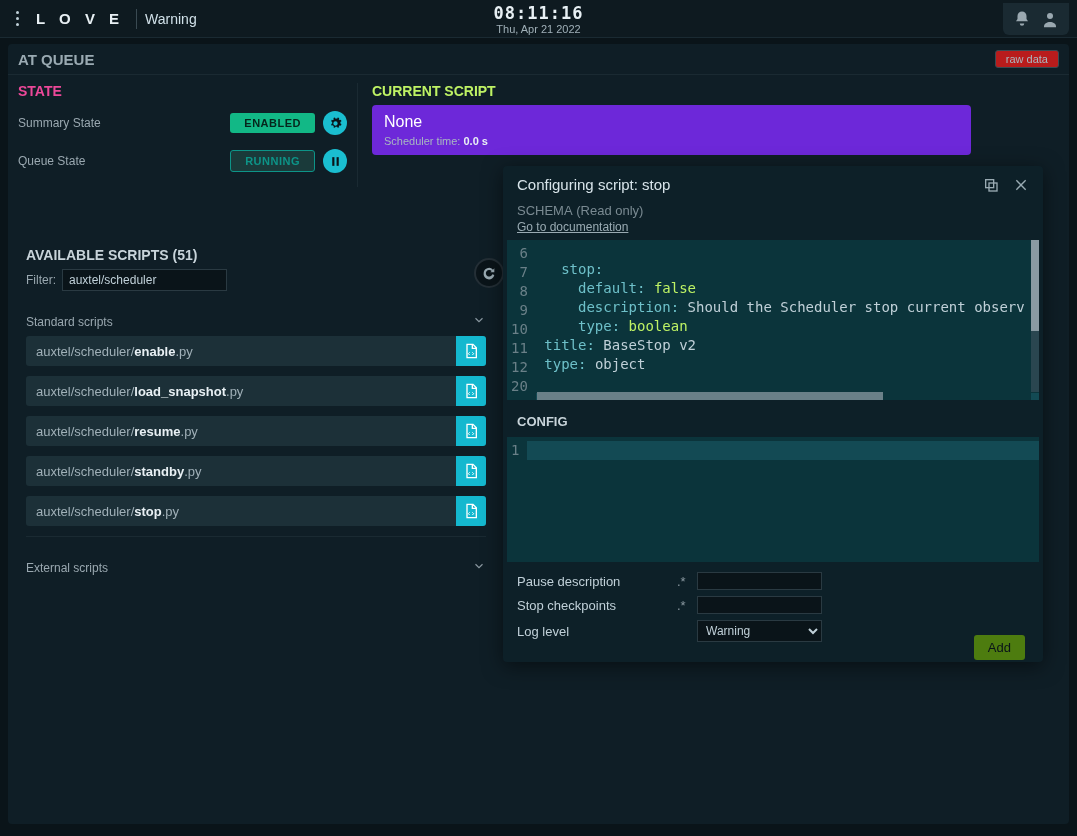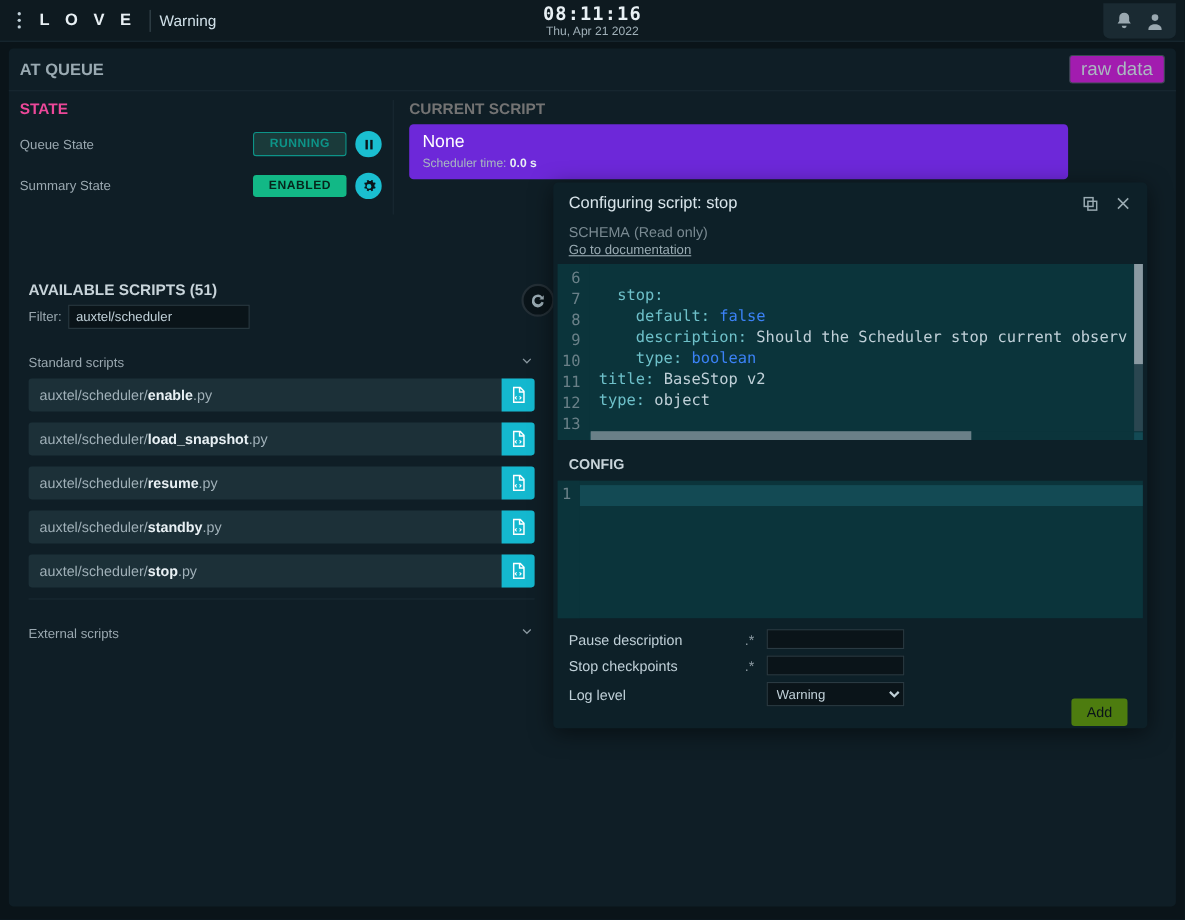--- a/index.html
+++ b/index.html
@@ -66,24 +66,24 @@
       display:flex;
       align-items:center;
       padding: 6px 10px;
       border-bottom: 1px solid #1a2a32;
     }
     .main-header .title {
       font-size:15px;font-weight:700;color:#9aaaB2;
     }
     .raw-data-btn {
       margin-left:auto;
-      background:#a21caf;
+      background:#b91c1c;
       border:1px solid #3a4a52;
       color:#aab8c0;
-      font-size:17px;
+      font-size:11px;
       padding:2px 10px;
       border-radius:3px;
       cursor:pointer;
     }
 
     .content-row {
       display:flex;
       padding: 8px 10px 0 10px;
     }
     .state-col {
@@ -103,21 +103,21 @@
     .circle-btn {
       width:24px;height:24px;border-radius:50%;background:#1abed0;
       display:flex;align-items:center;justify-content:center;cursor:pointer;
     }
     .circle-btn svg{width:13px;height:13px;fill:#0a1419;}
 
     .script-col {
       flex:1;
       padding-left: 14px;
     }
-    .script-col .section-title { font-size:14px;font-weight:700;color:#737373;margin-bottom:6px;}
+    .script-col .section-title { font-size:14px;font-weight:700;color:#bef264;margin-bottom:6px;}
     .script-card {
       background:#6d28d9;
       border-radius:4px;
       padding:8px 12px;
       width: 599px;
     }
     .script-card .name{font-size:16px;color:#fff;margin-bottom:4px;}
     .script-card .line{font-size:11px;color:#a8b8c0;}
     .script-card .line b{color:#e8f0f4;font-weight:600;}
 
@@ -218,21 +218,21 @@
     }
     .gutter div{height:19px;line-height:19px;}
     .code {
       padding:4px 0;
       white-space:pre;
       overflow:hidden;
       flex:1;
     }
     .code .ln{height:19px;line-height:19px;}
     .k-key{color:#6ec0c9;}
-    .k-bool{color:#3b82f6;}
+    .k-bool{color:#bef264;}
     .code .hl{background:#134a54;display:block;width:100%;}
     .code-scroll{
       position:absolute;bottom:0;left:30px;right:8px;height:8px;
       background:#0b343b;
     }
     .code-scroll .thumb{height:100%;background:#6a8088;width:70%;}
     .code-vscroll{
       position:absolute;right:0;top:0;bottom:8px;width:8px;background:#2a4650;
     }
     .code-vscroll .vthumb{width:100%;background:#8a9aa2;height:60%;}
@@ -304,38 +304,38 @@
 <div class="main">
   <div class="main-header">
     <span class="title">AT QUEUE</span>
     <button class="raw-data-btn">raw data</button>
   </div>
 
   <div class="content-row">
     <div class="state-col">
       <div class="section-title">STATE</div>
       <div class="state-row">
+        <span class="label">Summary State</span>
+        <div class="right">
+          <span class="badge">ENABLED</span>
+          <div class="circle-btn">
+            <svg viewBox="0 0 24 24">
+                <path d="M12 8a4 4 0 100 8 4 4 0 000-8zm9 4l2 1-1 3-2-1a8 8 0 01-2 2l1 2-3 1-1-2a8 8 0 01-3 0l-1 2-3-1 1-2a8 8 0 01-2-2l-2 1-1-3 2-1a8 8 0 010-3l-2-1 1-3 2 1a8 8 0 012-2l-1-2 3-1 1 2a8 8 0 013 0l1-2 3 1-1 2a8 8 0 012 2l2-1 1 3-2 1a8 8 0 010 3z"></path>
+              </svg>
+          </div>
+        </div>
+      </div>
+      <div class="state-row">
         <span class="label">Queue State</span>
         <div class="right">
           <span class="badge running">RUNNING</span>
           <div class="circle-btn">
             <svg viewBox="0 0 24 24">
                 <rect x="6" y="4" width="4" height="16"></rect>
                 <rect x="14" y="4" width="4" height="16"></rect>
-              </svg>
-          </div>
-        </div>
-      </div>
-      <div class="state-row">
-        <span class="label">Summary State</span>
-        <div class="right">
-          <span class="badge">ENABLED</span>
-          <div class="circle-btn">
-            <svg viewBox="0 0 24 24">
-                <path d="M12 8a4 4 0 100 8 4 4 0 000-8zm9 4l2 1-1 3-2-1a8 8 0 01-2 2l1 2-3 1-1-2a8 8 0 01-3 0l-1 2-3-1 1-2a8 8 0 01-2-2l-2 1-1-3 2-1a8 8 0 010-3l-2-1 1-3 2 1a8 8 0 012-2l-1-2 3-1 1 2a8 8 0 013 0l1-2 3 1-1 2a8 8 0 012 2l2-1 1 3-2 1a8 8 0 010 3z"></path>
               </svg>
           </div>
         </div>
       </div>
     </div>
 
     <div class="script-col">
       <div class="section-title">CURRENT SCRIPT</div>
       <div class="script-card">
         <div class="name">None</div>
@@ -453,21 +453,21 @@
 
     <div class="code-block schema">
       <div class="gutter">
         <div>6</div>
           <div>7</div>
           <div>8</div>
           <div>9</div>
           <div>10</div>
           <div>11</div>
           <div>12</div>
-          <div>13</div>
+          <div>20</div>
       </div>
       <div class="code">
 <span class="ln"><span class="k-key">   stop:</span></span>
 <span class="ln"><span class="k-key">     default: </span><span class="k-bool">false</span></span>
 <span class="ln"><span class="k-key">     description: </span><span>Should the Scheduler stop current observ</span></span>
 <span class="ln"><span class="k-key">     type: </span><span class="k-bool">boolean</span></span>
 <span class="ln"><span class="k-key"> title: </span><span>BaseStop v2</span></span>
 <span class="ln"><span class="k-key"> type: </span><span>object</span></span>
 <span class="ln"></span>
 <span class="ln hl"></span>

